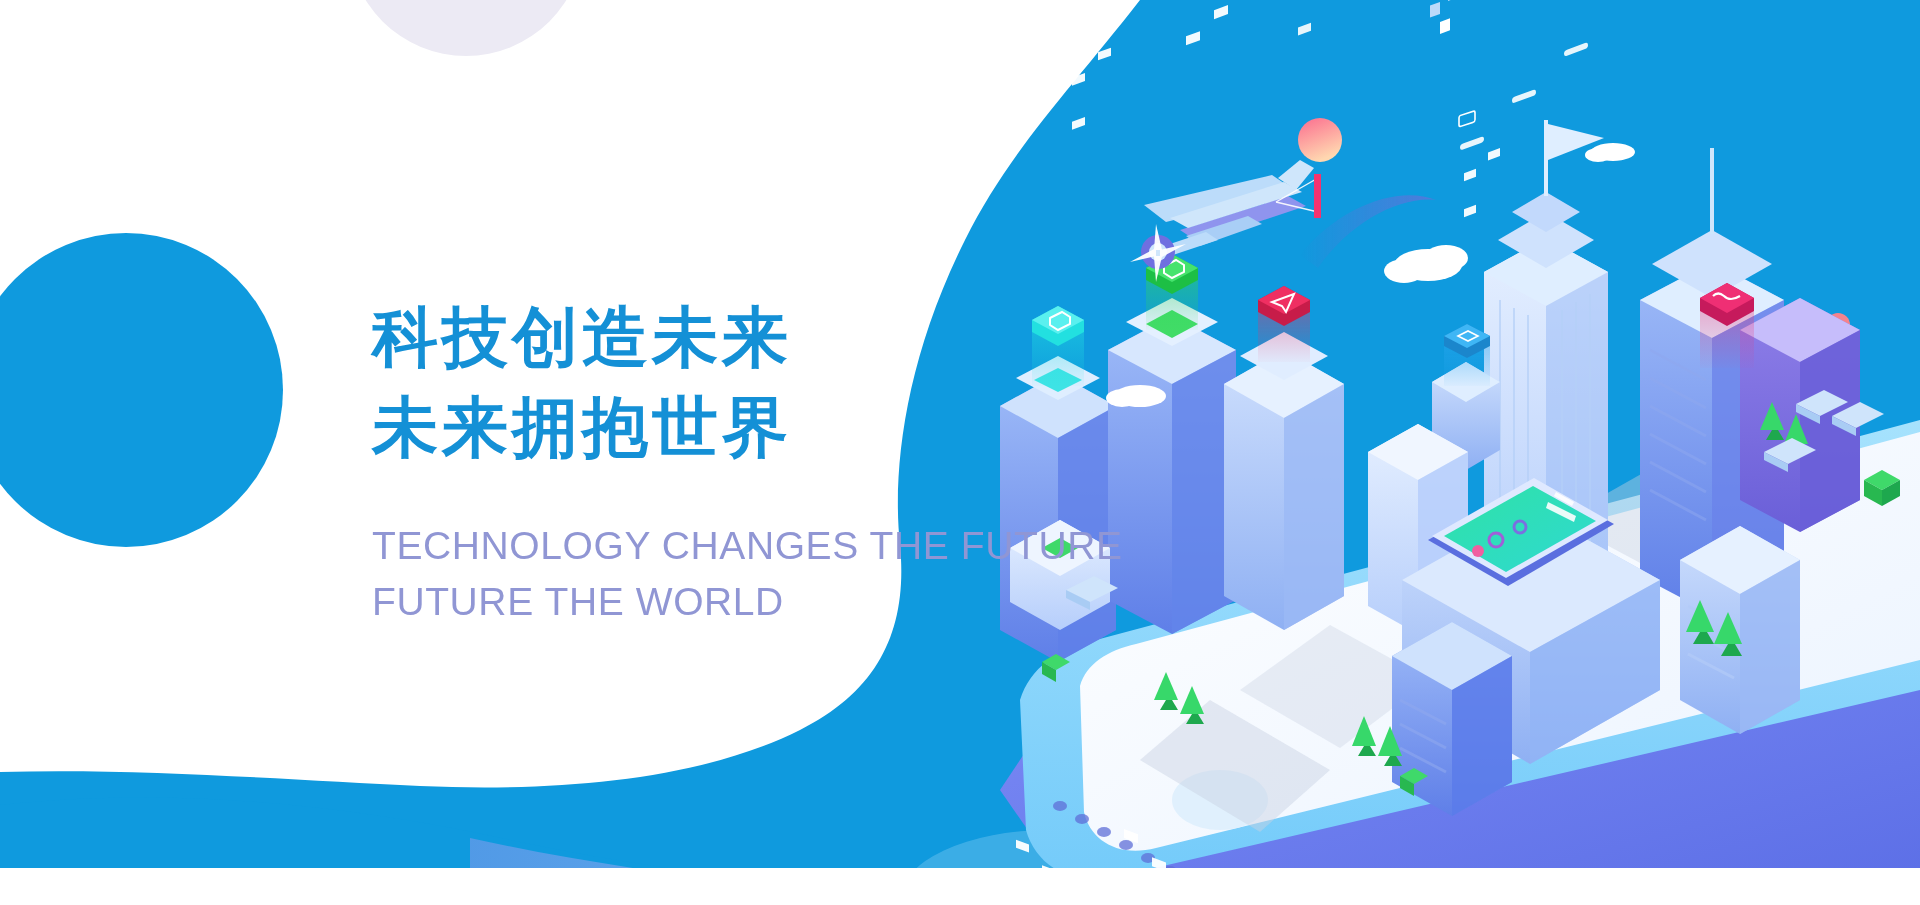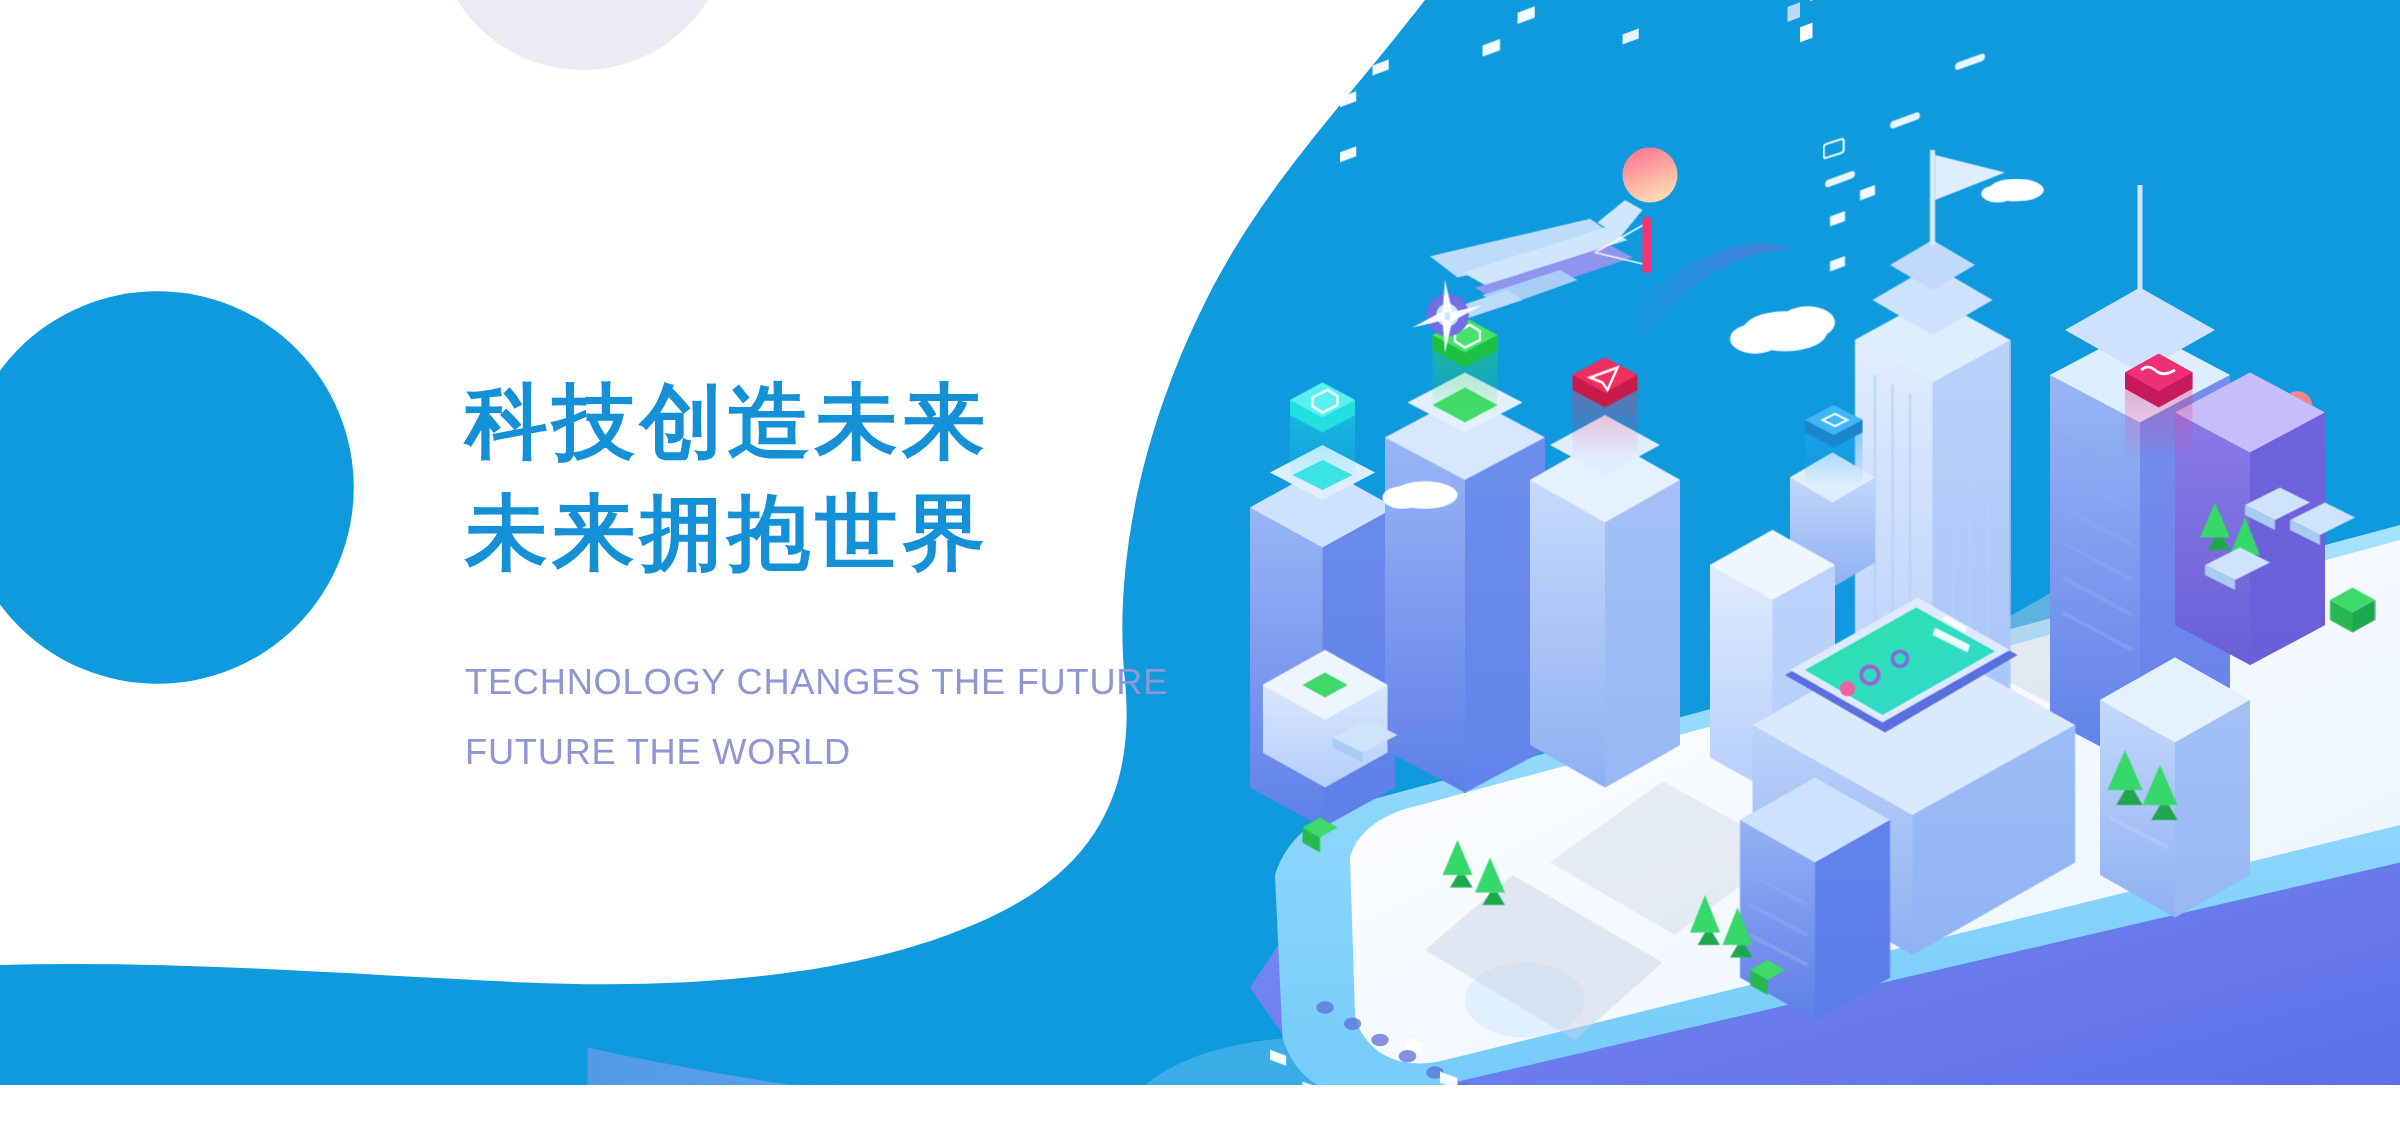--- a/index.html
+++ b/index.html
@@ -22,23 +22,23 @@
   }
   .headline {
     font-size:66px;
     line-height:76px;
     font-weight:bold;
     letter-spacing:4px;
     color:#1490d6;
     white-space:nowrap;
     font-family:"DejaVu Sans","Liberation Sans",sans-serif;
   }
-  .headline.l2 { margin-top:14px;font-family:Liberation Serif, serif; }
+  .headline.l2 { margin-top:14px; }
   .subline {
-    font-size:29px;
+    font-size:39px;
     line-height:56px;
     letter-spacing:0.6px;
     color:#9096d4;
     white-space:nowrap;
     font-family:"Liberation Sans","DejaVu Sans",sans-serif;
   }
   #sub-wrap { margin-top:52px; }
 </style>
 </head>
 <body>

